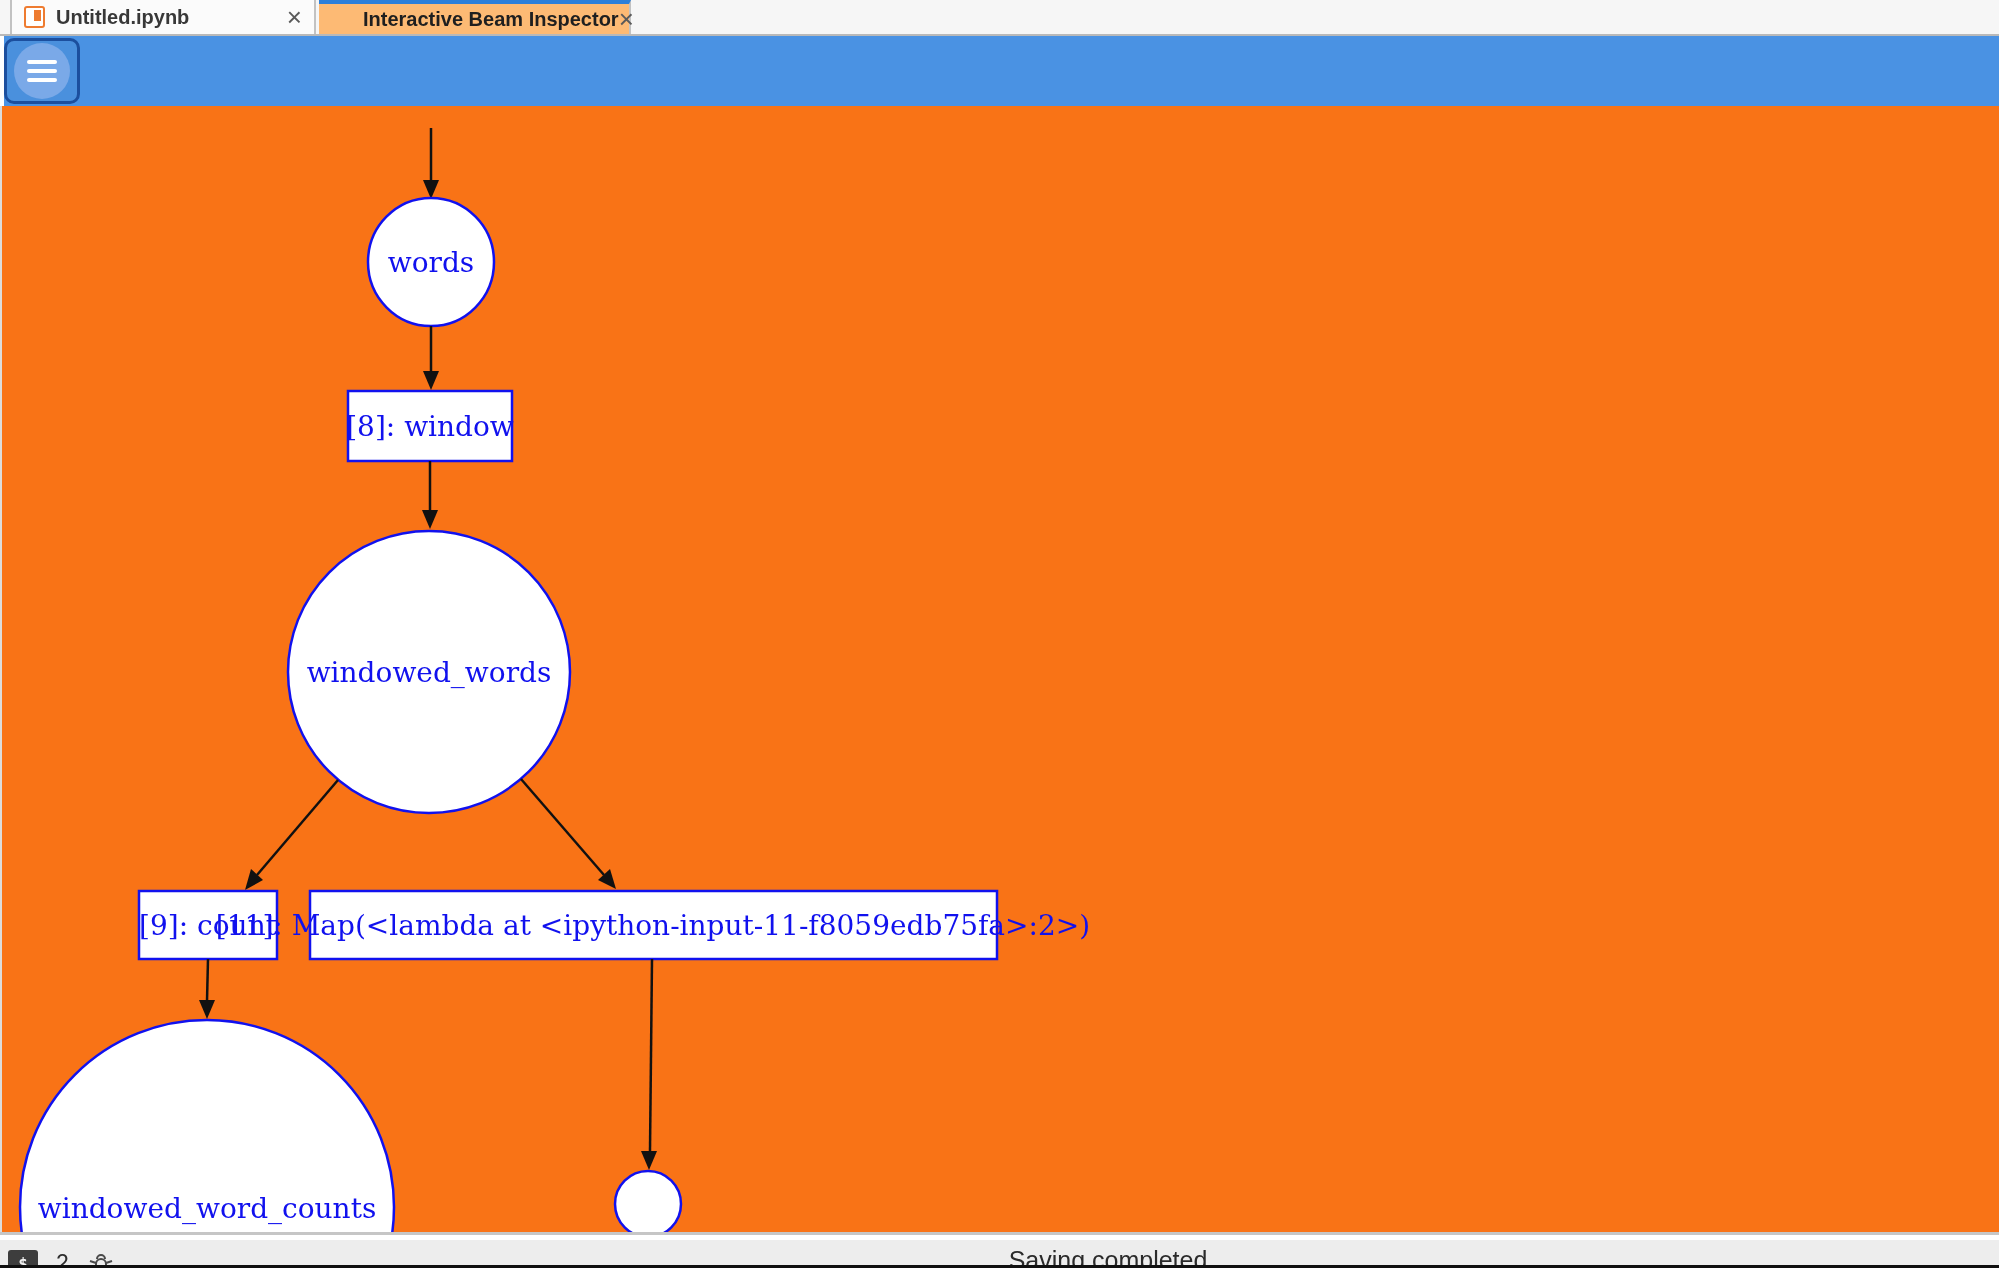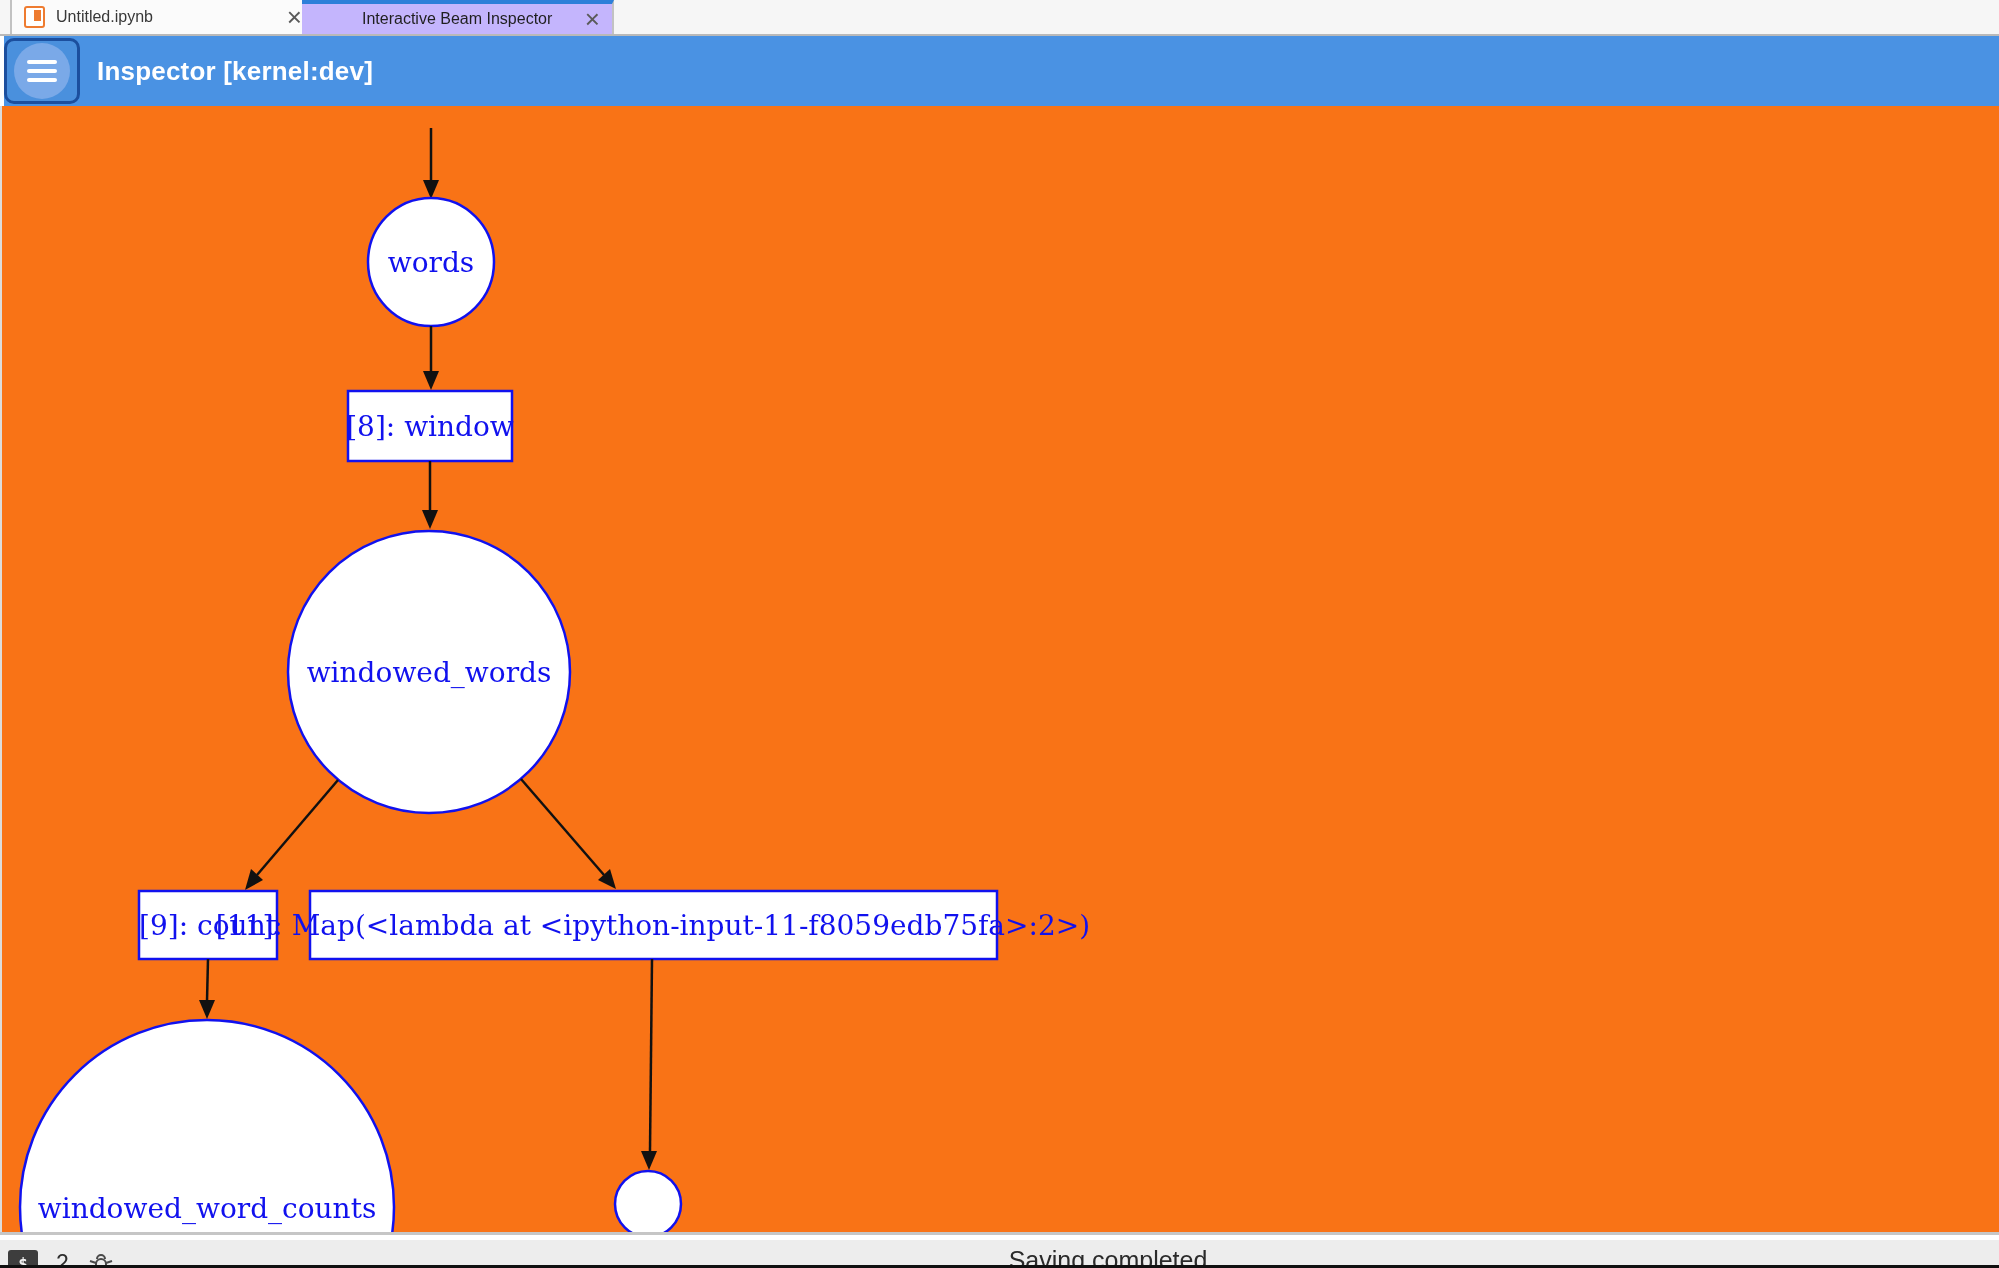--- a/index.html
+++ b/index.html
@@ -8,23 +8,23 @@
     position:relative; width:1999px; height:1268px; overflow:hidden;
     font-family:"Liberation Sans", sans-serif; background:#fff;
   }
 
   
   .tabbar { position:absolute; left:0; top:0; width:1999px; height:36px;
             background:#f6f6f6; border-bottom:2px solid #b9b9b9; }
   .tab { position:absolute; top:0; height:34px; display:flex; align-items:center; }
   .tab-untitled { left:10px; width:306px; background:#fbfbfb;
                   border-left:2px solid #c2c2c2; border-right:2px solid #c2c2c2; padding-left:12px; }
-  .tab-inspector { left:302px; width:312px; background:#c4b5fd;
-                   border-right:2px solid #c2c2c2; border-top:4px solid #2d7fd9; padding-left:60px; }
-  .tab-label { font-size:16px; color:#383838; white-space:nowrap; }
+  .tab-inspector { left:319px; width:312px; background:#fdba74;
+                   border-right:2px solid #c2c2c2; border-top:4px solid #2d7fd9; padding-left:44px; }
+  .tab-label { font-size:20px; color:#383838; white-space:nowrap;font-weight:bold; }
   .tab-inspector .tab-label { color:#1f1f1f; }
   .tab-close { margin-left:auto; margin-right:12px; font-size:26px; line-height:26px;
                color:#5a5a5a; font-weight:400; }
   .nb-icon { position:relative; width:21px; height:22px; border:2px solid #ee7b30;
              border-radius:3px; background:#fff; margin-right:11px; flex:0 0 auto; }
   .nb-icon::after { content:""; position:absolute; right:2px; top:2px; width:7px; height:11px;
                     background:#ee7b30; }
 
   
   .header { position:absolute; left:0; top:36px; width:1999px; height:70px; background:#4a92e3; }
@@ -83,21 +83,20 @@
 
   <div class="header"></div>
   <div class="header-gap"></div>
   <div class="menu-btn">
     <span class="menu-circle">
       <i></i>
         <i></i>
         <i></i>
     </span>
   </div>
-  <div class="header-title">Inspector [kernel:dev]</div>
 
   <svg class="annotation-svg" viewBox="0 0 240 240">
     <path d="M 64 176 Q 47 146 41 115" stroke="#e4402e" stroke-width="5" fill="none" stroke-linecap="round"></path>
     <path d="M 41 115 L 57 121" stroke="#e4402e" stroke-width="5" fill="none" stroke-linecap="round"></path>
   </svg>
   <div class="annotation-label">Toggled</div>
 
   <div class="content">
     <svg class="diagram-svg" viewBox="0 106 1999 1126">
 

